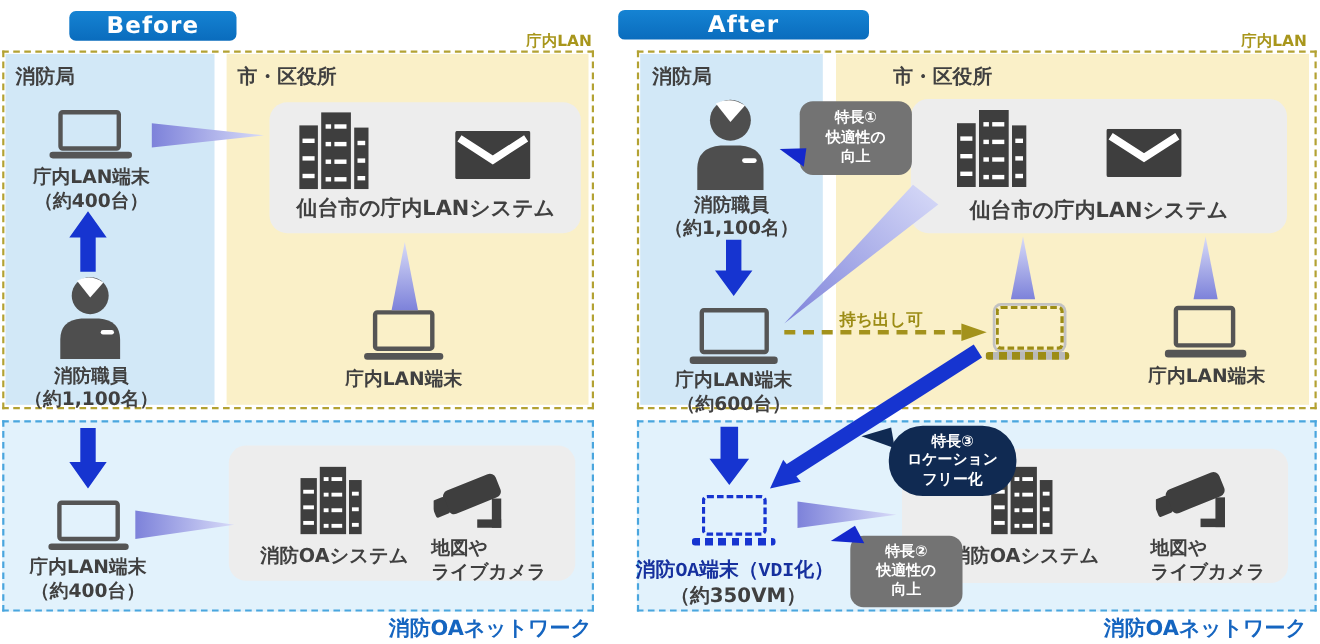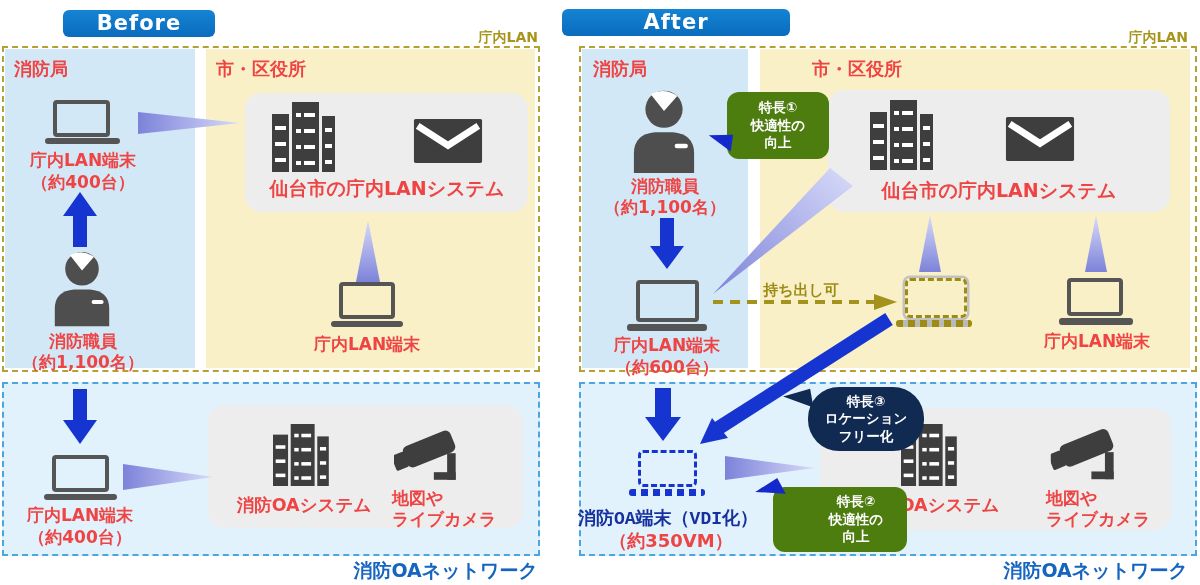--- a/index.html
+++ b/index.html
@@ -9,40 +9,40 @@
   .hdr{position:absolute;height:27px;border-radius:6px;color:#fff;text-align:center;
        font-size:21px;line-height:27px;font-weight:600;letter-spacing:1px;
        background:linear-gradient(180deg,#1583d3 0%,#0a6cbd 100%);}
   
   .topbox{position:absolute;border:2px dashed #b3a233;background:#fff;}
   .botbox{position:absolute;border:2px dashed #4aa6de;background:#e2f2fc;}
   .bluepanel{position:absolute;background:#d2e8f7;}
   .yellowpanel{position:absolute;background:#faf0c8;}
   .gbox{position:absolute;background:#ededed;border-radius:16px;}
   
-  .t{position:absolute;white-space:nowrap;color:#ef4444;font-weight:600;}
+  .t{position:absolute;white-space:nowrap;color:#404040;font-weight:600;}
   .tc{transform:translateX(-50%);}
   .sec{font-size:18px;font-weight:700;}
   .lbl{font-size:17px;}
   .lanlbl{position:absolute;color:#a8961c;font-weight:700;font-size:14px;white-space:nowrap;}
   .netlbl{position:absolute;color:#1565c0;font-weight:700;font-size:19px;white-space:nowrap;text-align:center;}
   .olivelbl{color:#9c8c15;font-weight:700;font-size:15px;}
   .vdilbl{color:#16309e;font-weight:700;font-size:18px;}
   
   .scr{position:absolute;border:4px solid #555;border-radius:4px;background:transparent;}
   .base{position:absolute;background:#555;border-radius:3px;}
   .scr.dol{border:3px dashed #9c8c15;box-shadow:0 0 0 2.5px #c2c2c2;border-radius:5px;}
   .base.dol{background:repeating-linear-gradient(90deg,#9c8c15 0 7px,#b9b9b9 7px 12px);}
   .scr.dbl{border:3px dashed #1634d0;box-shadow:none;border-radius:5px;background:#e2f2fc;}
   .base.dbl{background:repeating-linear-gradient(90deg,#1634d0 0 7px,rgba(0,0,0,0) 7px 12px);}
   
   .bubble{position:absolute;border-radius:12px;color:#fff;text-align:center;font-weight:600;
           display:flex;flex-direction:column;justify-content:center;z-index:6;}
   .bubble .ln{line-height:1.3;font-size:13.5px;}
-  .bub-blue{background:#4d7c0f;justify-content:center;}
+  .bub-blue{background:#737373;justify-content:center;}
   .bub-navy{background:#102a52;}
   .tail{position:absolute;width:0;height:0;}
   svg.overlay{position:absolute;left:0;top:0;z-index:4;pointer-events:none;}
   .icon{position:absolute;z-index:2;}
 </style>
 </head>
 <body>
 
 <div id="stage">
 
@@ -193,21 +193,21 @@
     <div class="tail" style="left:-24px;top:4px;border-right:28px solid #102a52;border-bottom:16px solid transparent;border-top:3px solid transparent;transform:rotate(-10deg);"></div>
   </div>
 
   <div class="botbox" style="left:579px;top:382px;width:614px;height:170px;"></div>
 
   <div class="scr dbl icon" style="left:638px;top:450px;width:53px;height:31px;"></div>
   <div class="base dbl icon" style="left:629px;top:489px;width:76px;height:7px;"></div>
   <div class="t vdilbl tc" style="left:668px;top:506px;font-family:Liberation Mono, monospace;">消防OA端末（VDI化）</div>
   <div class="t tc" style="left:671px;top:529px;font-size:18px;">（約350VM）</div>
 
-  <div class="bubble bub-blue" style="left:773px;top:487px;width:102px;height:65px;padding-left:32px;">
+  <div class="bubble bub-blue" style="left:773px;top:487px;width:102px;height:65px;">
     <span class="ln">特長②</span>
     <span class="ln">快適性の</span>
     <span class="ln">向上</span>
     <div class="tail" style="left:-16px;top:-4px;border-right:26px solid #1428cc;border-bottom:16px solid transparent;border-top:2px solid transparent;transform:rotate(-28deg);"></div>
   </div>
 
   <div class="gbox" style="left:820px;top:408px;width:351px;height:122px;"></div>
   <svg class="icon" style="left:900px;top:424px;" width="64" height="62" viewBox="0 0 70 70">
       <use href="#sym-building"></use>
     </svg>

